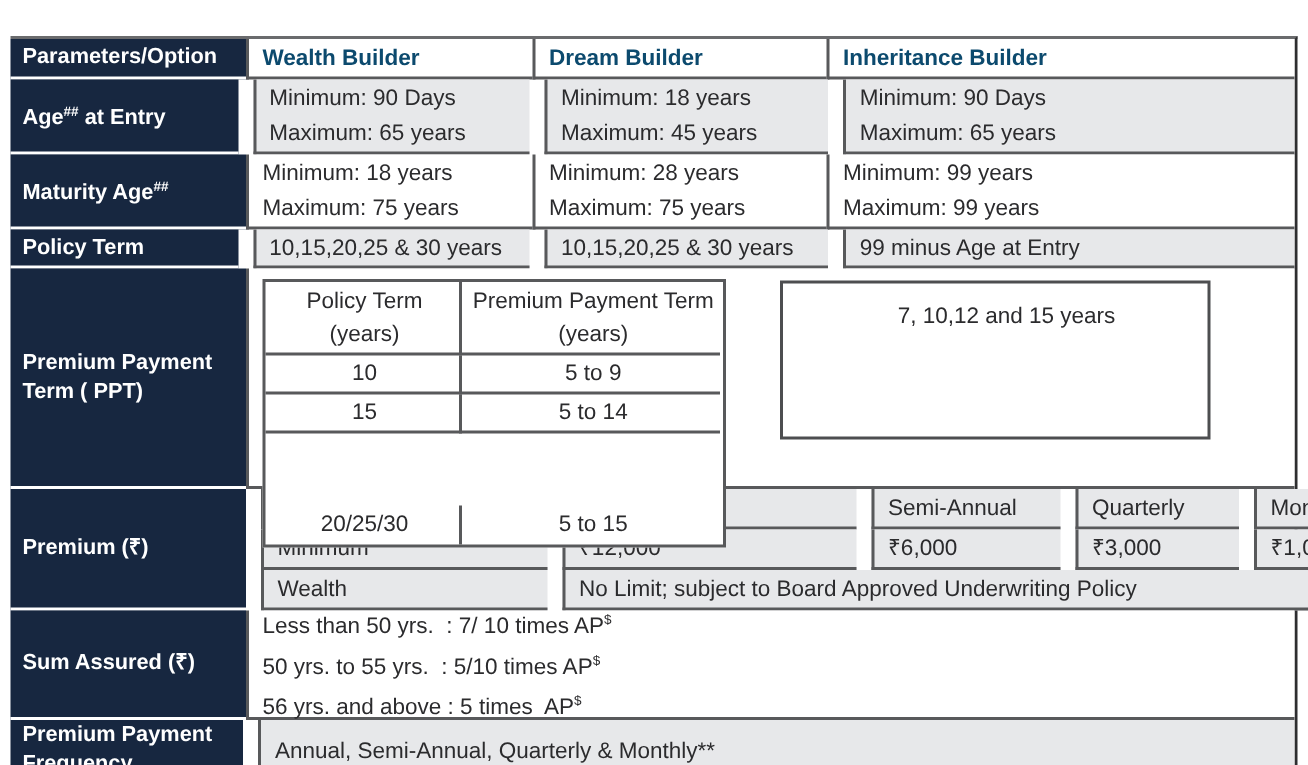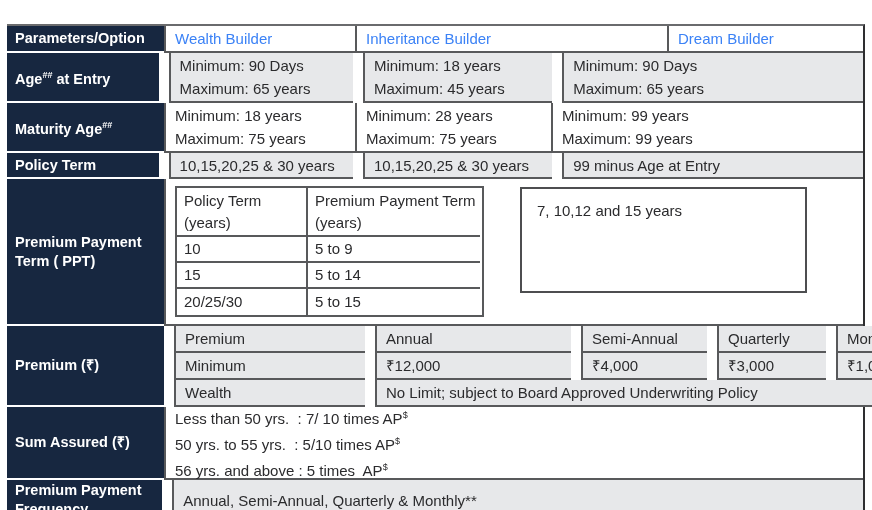--- a/index.html
+++ b/index.html
@@ -18,69 +18,69 @@
     justify-content:center; padding:2px 4px 2px 8px; border-bottom:2px solid #ffffff; }
   .navy.last { border-bottom:none; }
   sup { font-size:9px; }
 
   
   .cell { border-left:2px solid #58595b; border-bottom:2px solid #58595b;
     display:flex; flex-direction:column; justify-content:center;
     padding:2px 4px 2px 9px; font-size:15px; line-height:23px; }
   .white { background:#ffffff; }
   .gray  { background:#e7e8ea;margin-left:10px; }
-  .bold  { font-weight:normal; color:#3b82f6; }
+  .bold  { font-weight:bold; color:#0c4a6e; }
 
   .w-wealth { width:191px; } .w-dream { width:196px; } .w-inh { width:312px; }
   .w-semi { width:126px; } .w-qtr { width:109px; } .w-mon { width:77px; }
   .w-merge2 { width:508px; } .w-full { width:699px; }
 
   .h-hdr { height:27px; } .h-2l { height:50px; } .h-1l { height:26px; }
   .h-ppt { height:147px; } .h-prem { height:27px; } .h-sa { height:73px; } .h-freq { height:40px; }
 
   
   .prem-rows { display:flex; flex-direction:column; width:699px; }
   .prem-rows .band { width:756px; }
 
   
   .ppt-area { position:relative; width:699px; background:#ffffff;
-    border-left:2px solid #58595b; border-bottom:2px solid #58595b; }
+    border-left:2px solid #58595b; border-bottom:2px solid #58595b;text-align:center; }
   .inner-tbl { position:absolute; left:9px; top:7px; width:309px;
     border:2px solid #58595b; background:#fff; }
   .inner-row { display:flex; }
   .inner-cell { font-size:15px; line-height:22px; padding:1px 4px 1px 7px;
     display:flex; flex-direction:column; justify-content:center; }
   .ic-1 { width:131px; border-right:2px solid #58595b; }
   .ic-2 { width:172px; }
   .inner-hdr .inner-cell { height:49px; border-bottom:2px solid #58595b; }
   .inner-data .inner-cell { height:26px; border-bottom:2px solid #58595b; }
-  .inner-data:last-child .inner-cell { border-bottom:none; }
+  .inner-data:last-child .inner-cell { border-bottom:none;margin-top:48px; }
   .ppt-box { position:absolute; left:354px; top:8px; width:287px; height:106px;
     border:2px solid #4d4e50; background:#fff; font-size:15px; padding:13px 0 16px 15px; }
 
   .pre { white-space:pre; }
 </style>
 </head>
 <body>
 
 <div class="page">
   <div class="tbl">
 
     <div class="band h-hdr">
       <div class="navy">
         <div>Parameters/Option</div>
       </div>
       <div class="cell white bold w-wealth">
         <div>Wealth Builder</div>
       </div>
+      <div class="cell white bold w-dream">
+        <div>Dream Builder</div>
+      </div>
       <div class="cell white bold w-inh">
         <div>Inheritance Builder</div>
-      </div>
-      <div class="cell white bold w-dream">
-        <div>Dream Builder</div>
       </div>
     </div>
 
     <div class="band h-2l">
       <div class="navy">
         <div><span>Age</span><sup>##</sup><span class="pre"> at Entry</span></div>
       </div>
       <div class="cell gray w-wealth">
         <div>Minimum: 90 Days</div>
         <div>Maximum: 65 years</div>
@@ -165,21 +165,21 @@
         <div class="band h-prem">
           <div class="cell gray w-wealth">Premium</div>
           <div class="cell gray w-dream">Annual</div>
           <div class="cell gray w-semi">Semi-Annual</div>
           <div class="cell gray w-qtr">Quarterly</div>
           <div class="cell gray w-mon">Monthly</div>
         </div>
         <div class="band h-prem">
           <div class="cell gray w-wealth">Minimum</div>
           <div class="cell gray w-dream">₹12,000</div>
-          <div class="cell gray w-semi">₹4,000</div>
+          <div class="cell gray w-semi">₹6,000</div>
           <div class="cell gray w-qtr">₹3,000</div>
           <div class="cell gray w-mon">₹1,000</div>
         </div>
         <div class="band h-prem">
           <div class="cell gray w-wealth">Wealth</div>
           <div class="cell gray w-merge2">No Limit; subject to Board Approved Underwriting Policy</div>
         </div>
       </div>
     </div>
 

